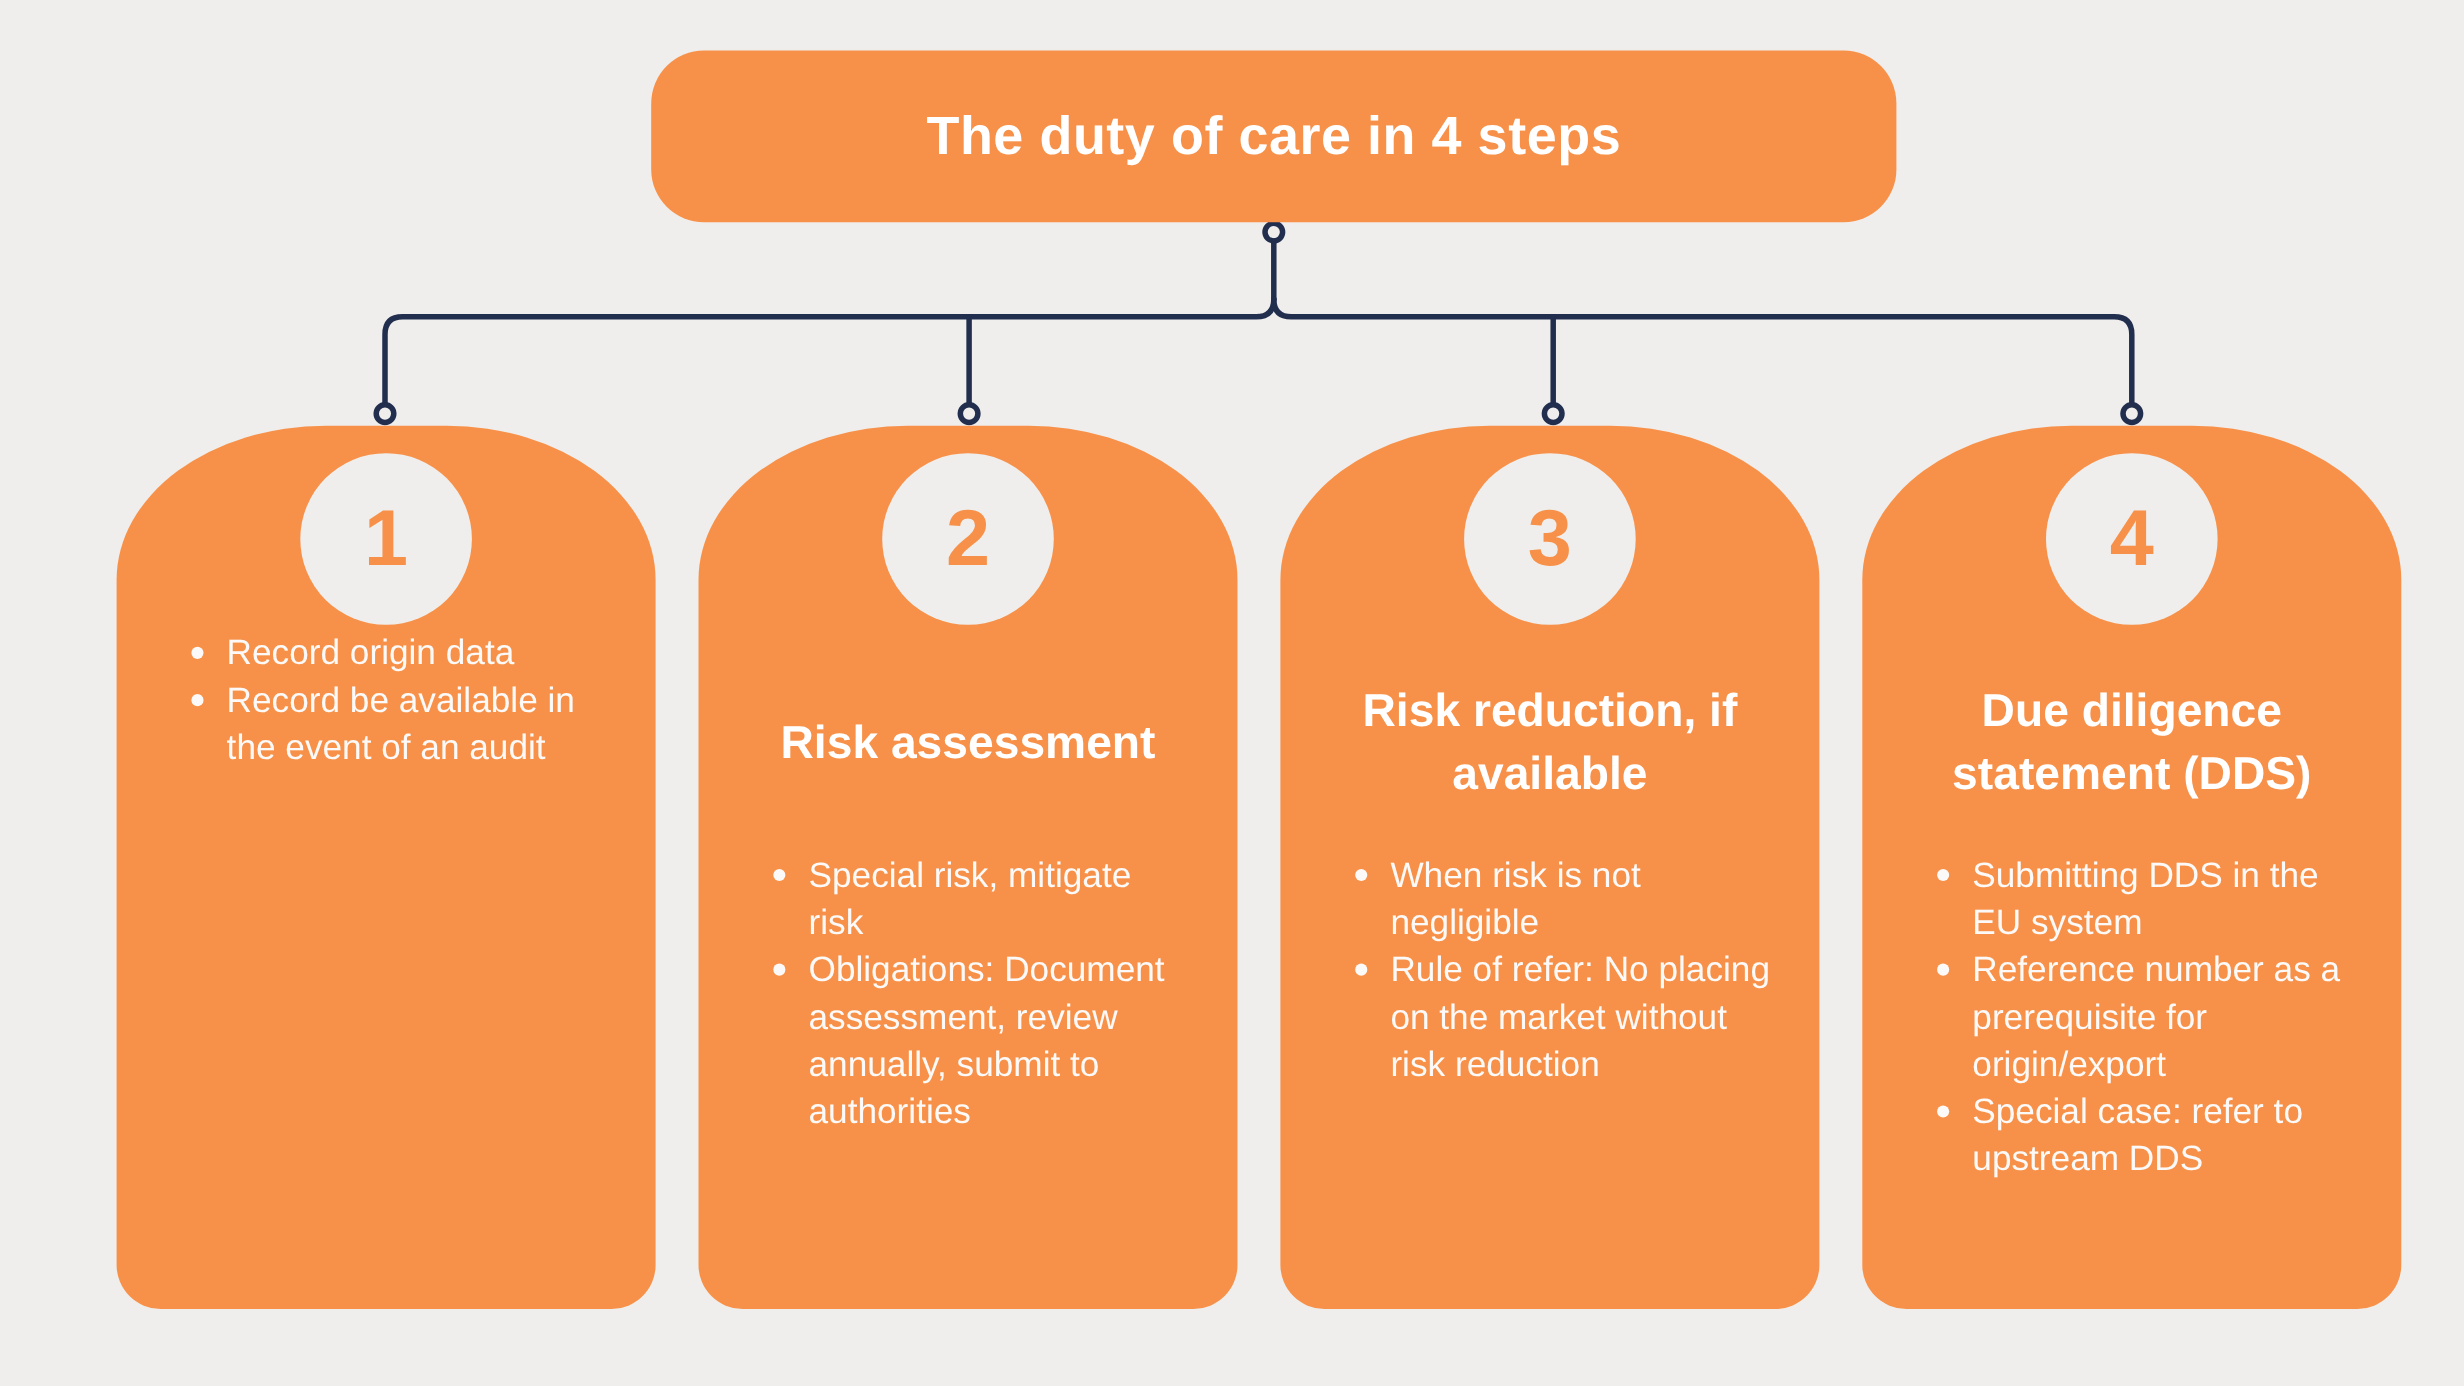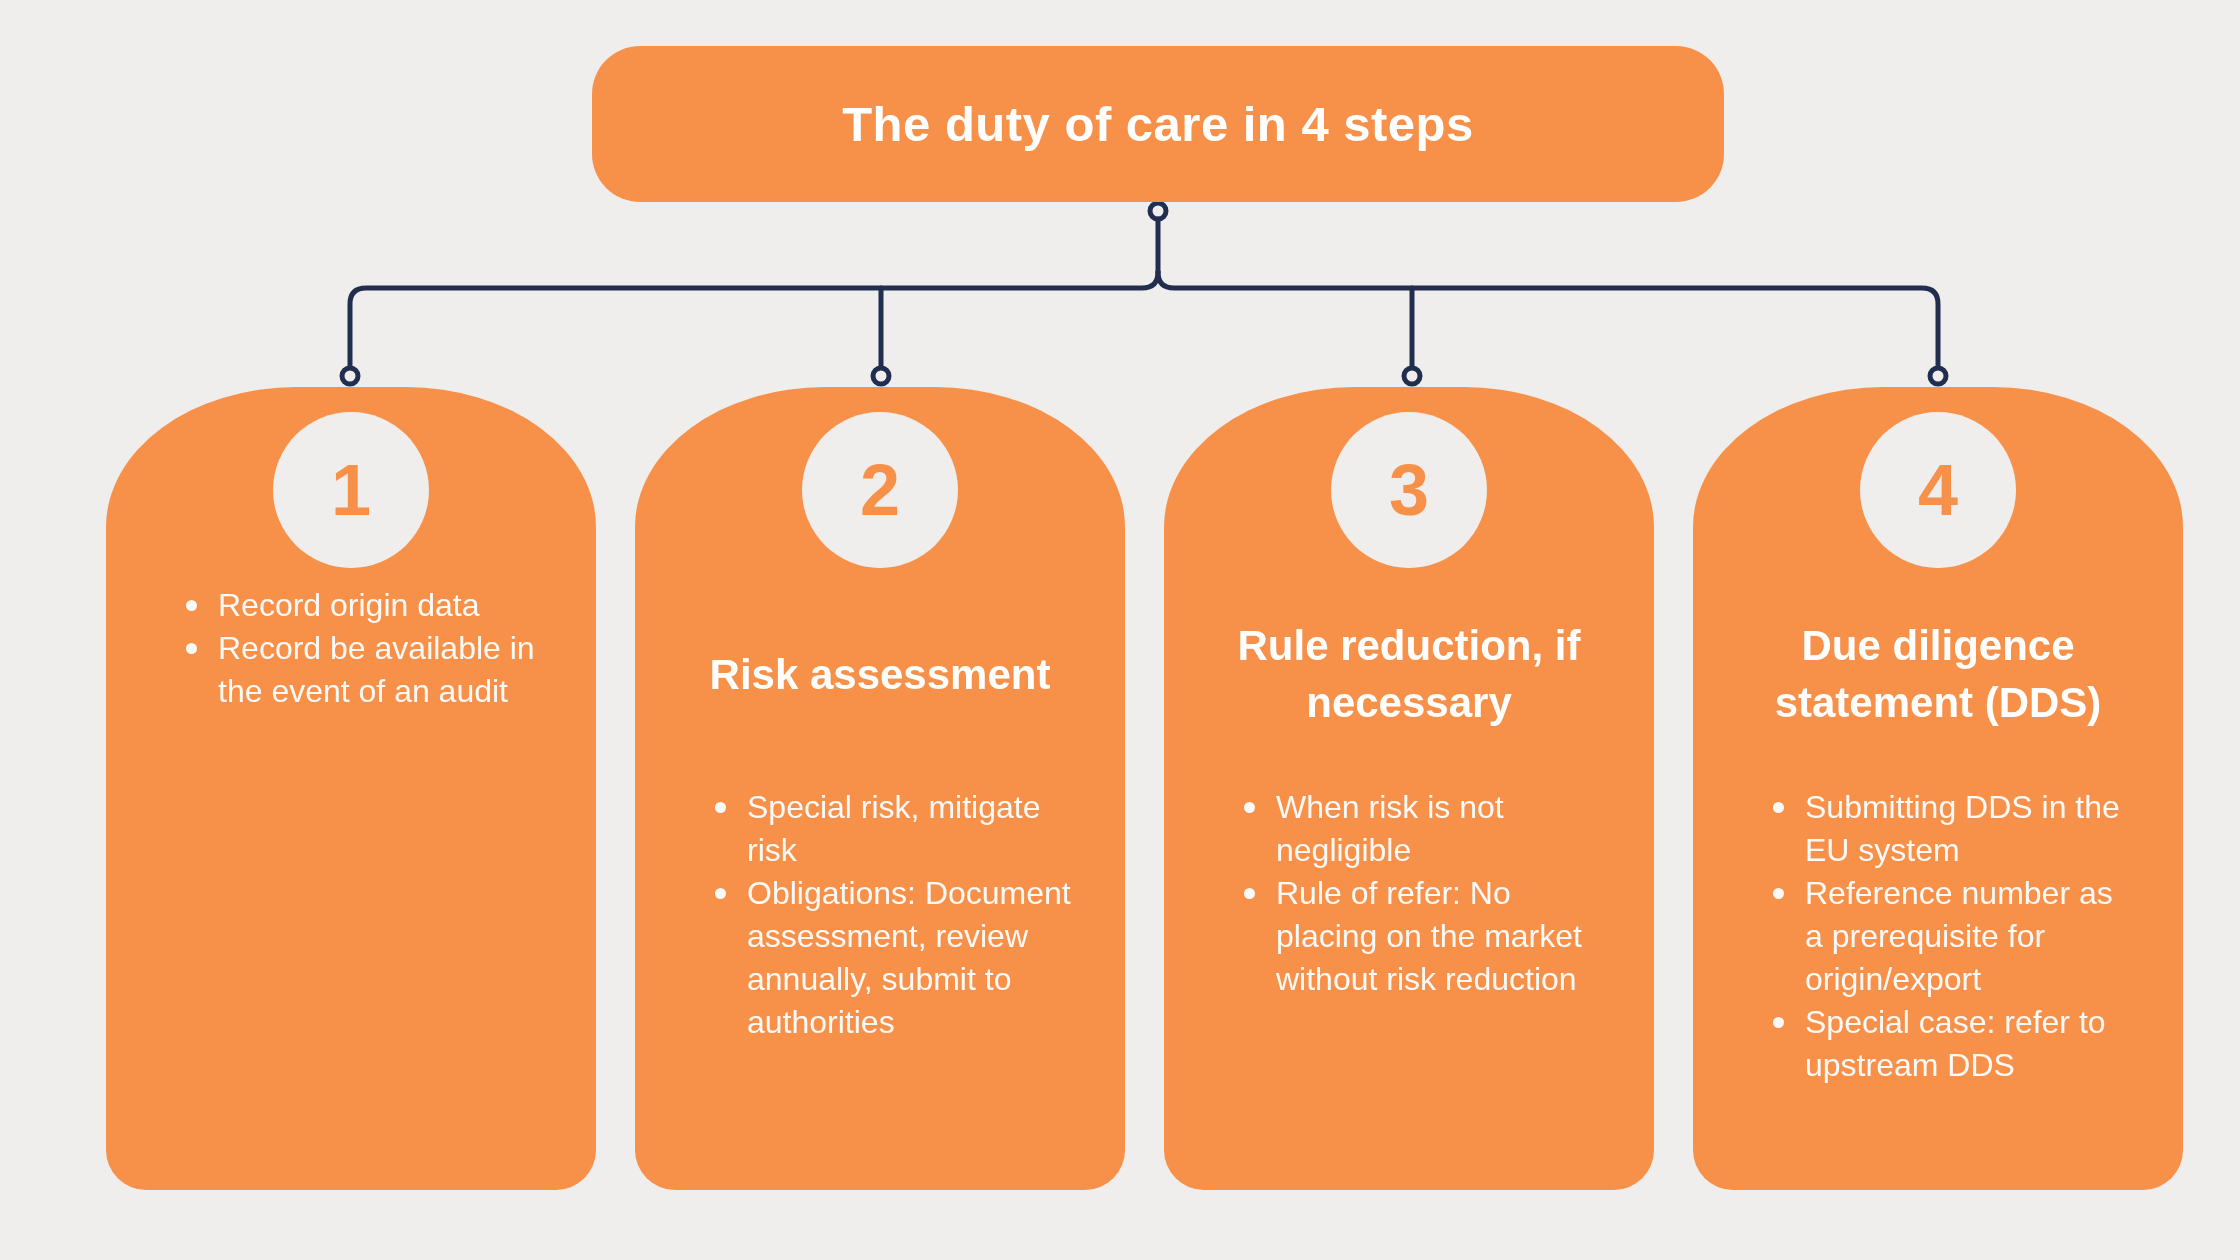--- a/index.html
+++ b/index.html
@@ -67,21 +67,21 @@
     display: flex; align-items: center; justify-content: center;
     text-align: center;
     color: #FFFFFF;
     font-size: 42px;
     font-weight: 700;
     line-height: 1.35;
     flex: 0 0 auto;
   }
   .card-bullets {
     list-style: none;
-    margin: 16px;
+    margin: 4px;
     padding: 0 36px 0 62px;
     color: #FCFAF8;
     font-size: 32px;
     line-height: 43px;
   }
   .card-bullets li {
     position: relative;
     padding-left: 34px;
   }
   .card-bullets li::before {
@@ -135,21 +135,21 @@
     <ul class="card-bullets">
         <li>Special risk, mitigate risk</li>
         <li>Obligations: Document assessment, review annually, submit to authorities</li>
       </ul>
   </div>
 
   <div class="step-card card-3">
     <div class="num-circle">
       <span class="num">3</span>
     </div>
-    <div class="card-heading">Rule reduction, if necessary</div>
+    <div class="card-heading">Risk reduction, if available</div>
     <ul class="card-bullets">
         <li>When risk is not negligible</li>
         <li>Rule of refer: No placing on the market without risk reduction</li>
       </ul>
   </div>
 
   <div class="step-card card-4">
     <div class="num-circle">
       <span class="num">4</span>
     </div>

